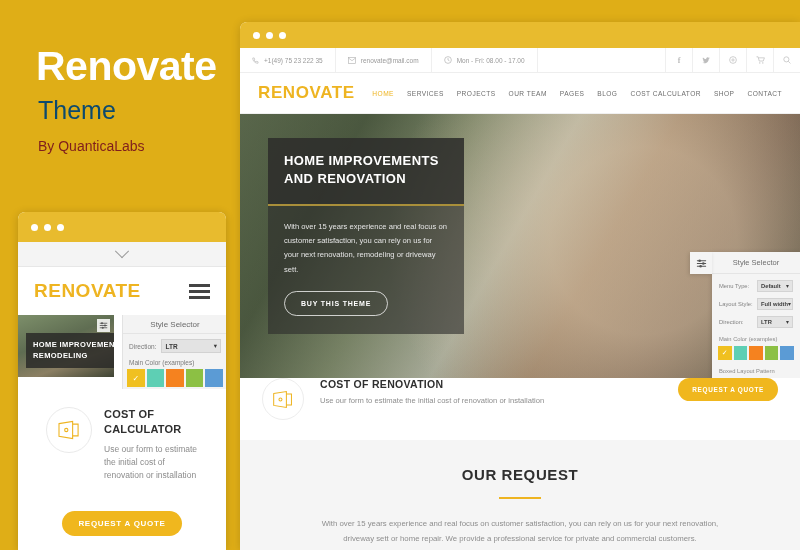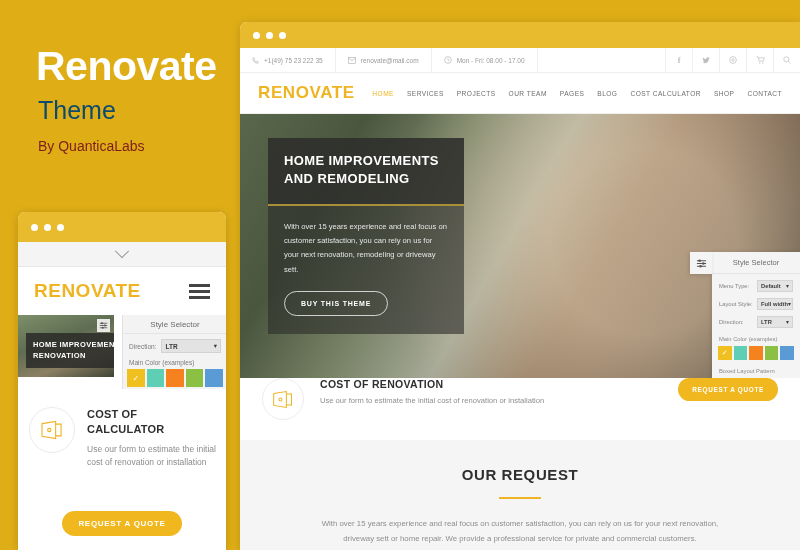--- a/index.html
+++ b/index.html
@@ -37,21 +37,21 @@
      display:flex;align-items:center;justify-content:center;}
   .t-ss{position:absolute;left:104px;top:0;width:104px;height:74px;background:#f3f3f3;border-left:1px solid #e2e2e2;}
   .t-ss-title{text-align:center;font-size:8px;color:#6a6a6a;padding:5px 0 4px;border-bottom:1px solid #e4e4e4;}
   .t-row{display:flex;align-items:center;gap:5px;padding:5px 6px 0;}
   .t-lab{font-size:6.5px;color:#7a7a7a;}
   .t-sel{flex:1;background:#e3e3e3;border:1px solid #d2d2d2;font-size:6.5px;color:#3a3a3a;
      padding:2px 3px;display:flex;justify-content:space-between;align-items:center;font-weight:bold;}
   .t-mc{font-size:6.5px;color:#7a7a7a;padding:6px 6px 3px;}
   .swatches{display:flex;gap:2px;padding:0 4px;}
   .sw{width:18px;height:18px;display:flex;align-items:center;justify-content:center;color:#fff;font-size:8px;}
-  .t-cost{position:absolute;left:0;top:74px;width:212px;padding:18px 11px 0;box-sizing:border-box;display:flex;gap:12px;}
+  .t-cost{position:absolute;left:0;top:74px;width:212px;padding:18px 28px 0;box-sizing:border-box;display:flex;gap:12px;}
   .coin{width:44px;height:44px;border-radius:50%;border:1px solid #eaeaea;flex:0 0 auto;
      display:flex;align-items:center;justify-content:center;}
   .t-cost-h{font-size:11px;font-weight:bold;color:#2f2f2f;line-height:1.35;letter-spacing:.2px;}
   .t-cost-p{font-size:8.5px;color:#8c8c8c;line-height:1.55;margin-top:6px;}
   .btn-quote{display:inline-block;background:#f0b71e;color:#fff;font-size:8px;font-weight:bold;
      letter-spacing:.7px;border-radius:20px;padding:8px 16px;text-align:center;}
   .t-btnwrap{position:absolute;left:0;top:196px;width:208px;display:flex;justify-content:center;}
 
   
   .desktop{position:absolute;left:240px;top:22px;width:560px;height:528px;background:#fff;
@@ -134,21 +134,21 @@
       <div class="burger">
           <i></i>
           <i></i>
           <i></i>
         </div>
     </div>
     <div class="tablet-body">
       <div class="t-hero">
         <div class="t-hero-ov">
           <span>HOME IMPROVEMEN</span>
-          <span>RENOVATION</span>
+          <span>REMODELING</span>
         </div>
         <div class="t-gear">
           <svg width="9" height="9" viewBox="0 0 12 12">
               <g stroke="#555" stroke-width="1.1">
             <line x1="1" y1="3" x2="11" y2="3"></line>
                 <line x1="1" y1="6" x2="11" y2="6"></line>
                 <line x1="1" y1="9" x2="11" y2="9"></line>
               </g>
             <circle cx="4" cy="3" r="1.4" fill="#555"></circle>
               <circle cx="8" cy="6" r="1.4" fill="#555"></circle>
@@ -266,21 +266,21 @@
         <span>COST CALCULATOR</span>
         <span>SHOP</span>
         <span>CONTACT</span>
       </div>
     </div>
 
     <div class="d-hero">
       <div class="d-hero-box">
         <div class="d-hero-t">
           <span>HOME IMPROVEMENTS</span>
-          <span>AND REMODELING</span>
+          <span>AND RENOVATION</span>
         </div>
         <div class="d-hero-b">
           <div class="d-hero-p">With over 15 years experience and real focus on customer satisfaction, you can rely on us for your next renovation, remodeling or driveway sett.</div>
           <span class="d-hero-btn">BUY THIS THEME</span>
         </div>
       </div>
 
       <div class="d-ss">
         <div class="d-ss-tab">
           <svg width="11" height="11" viewBox="0 0 12 12">

